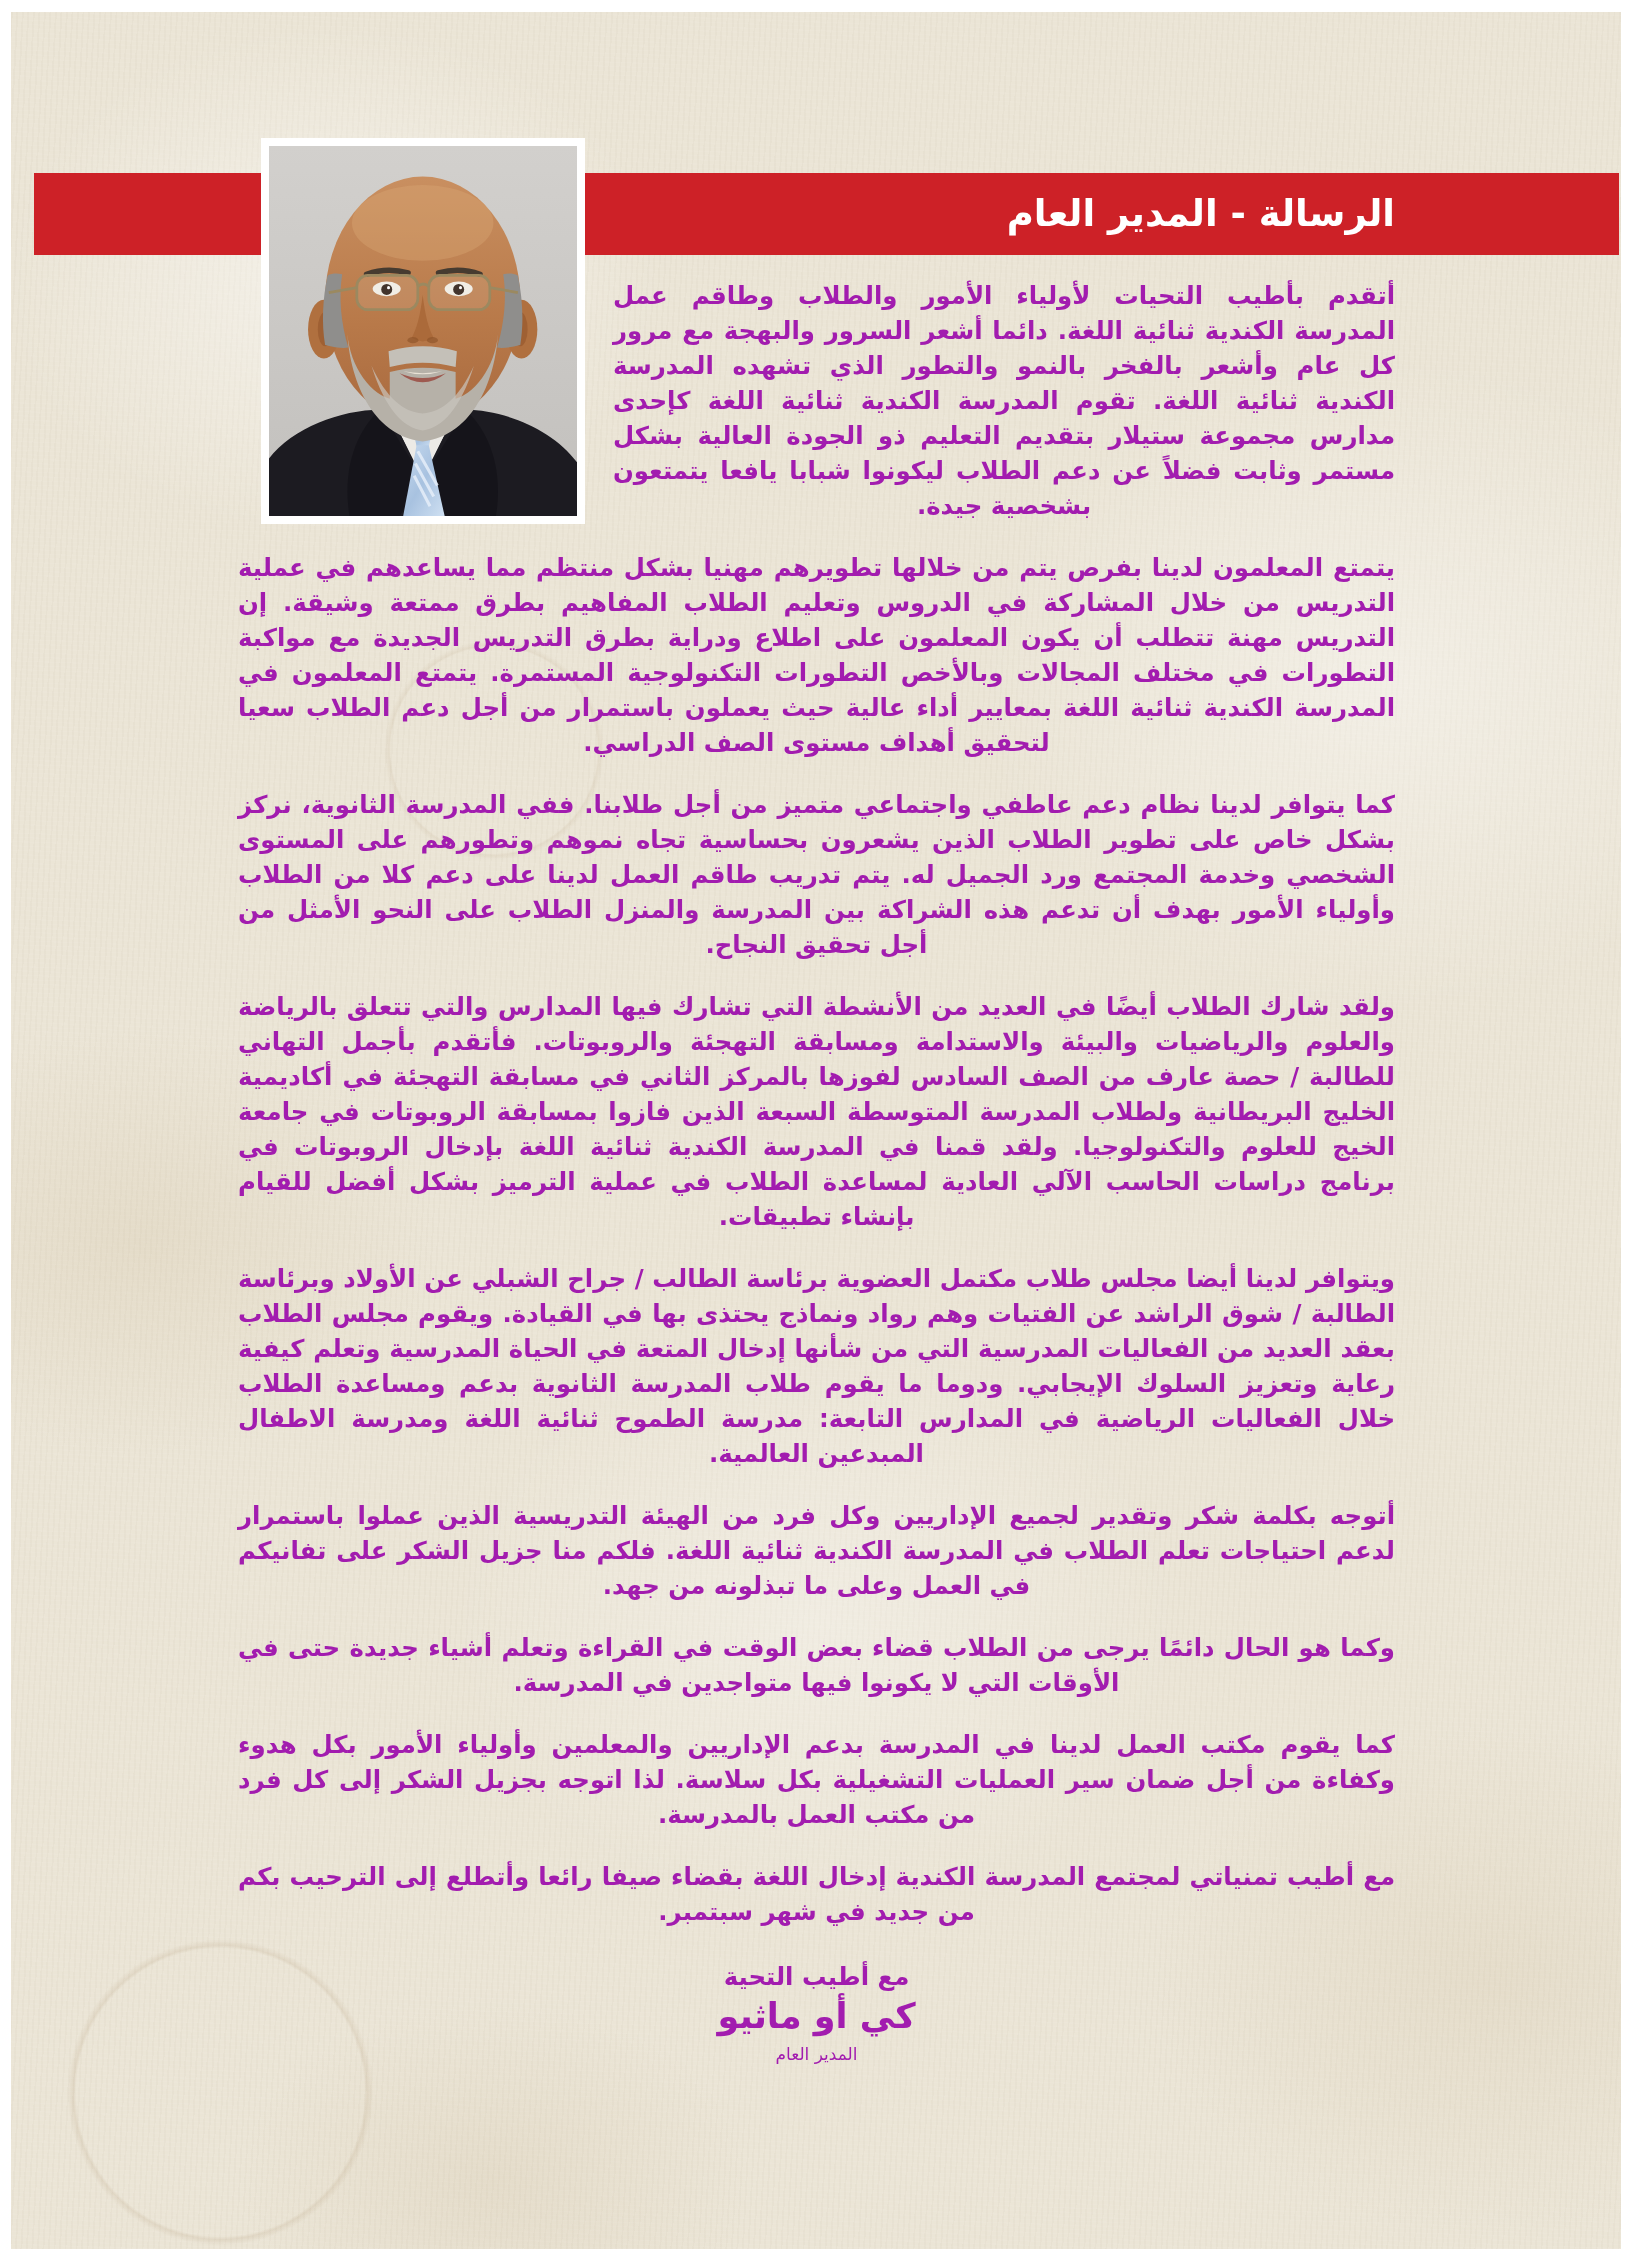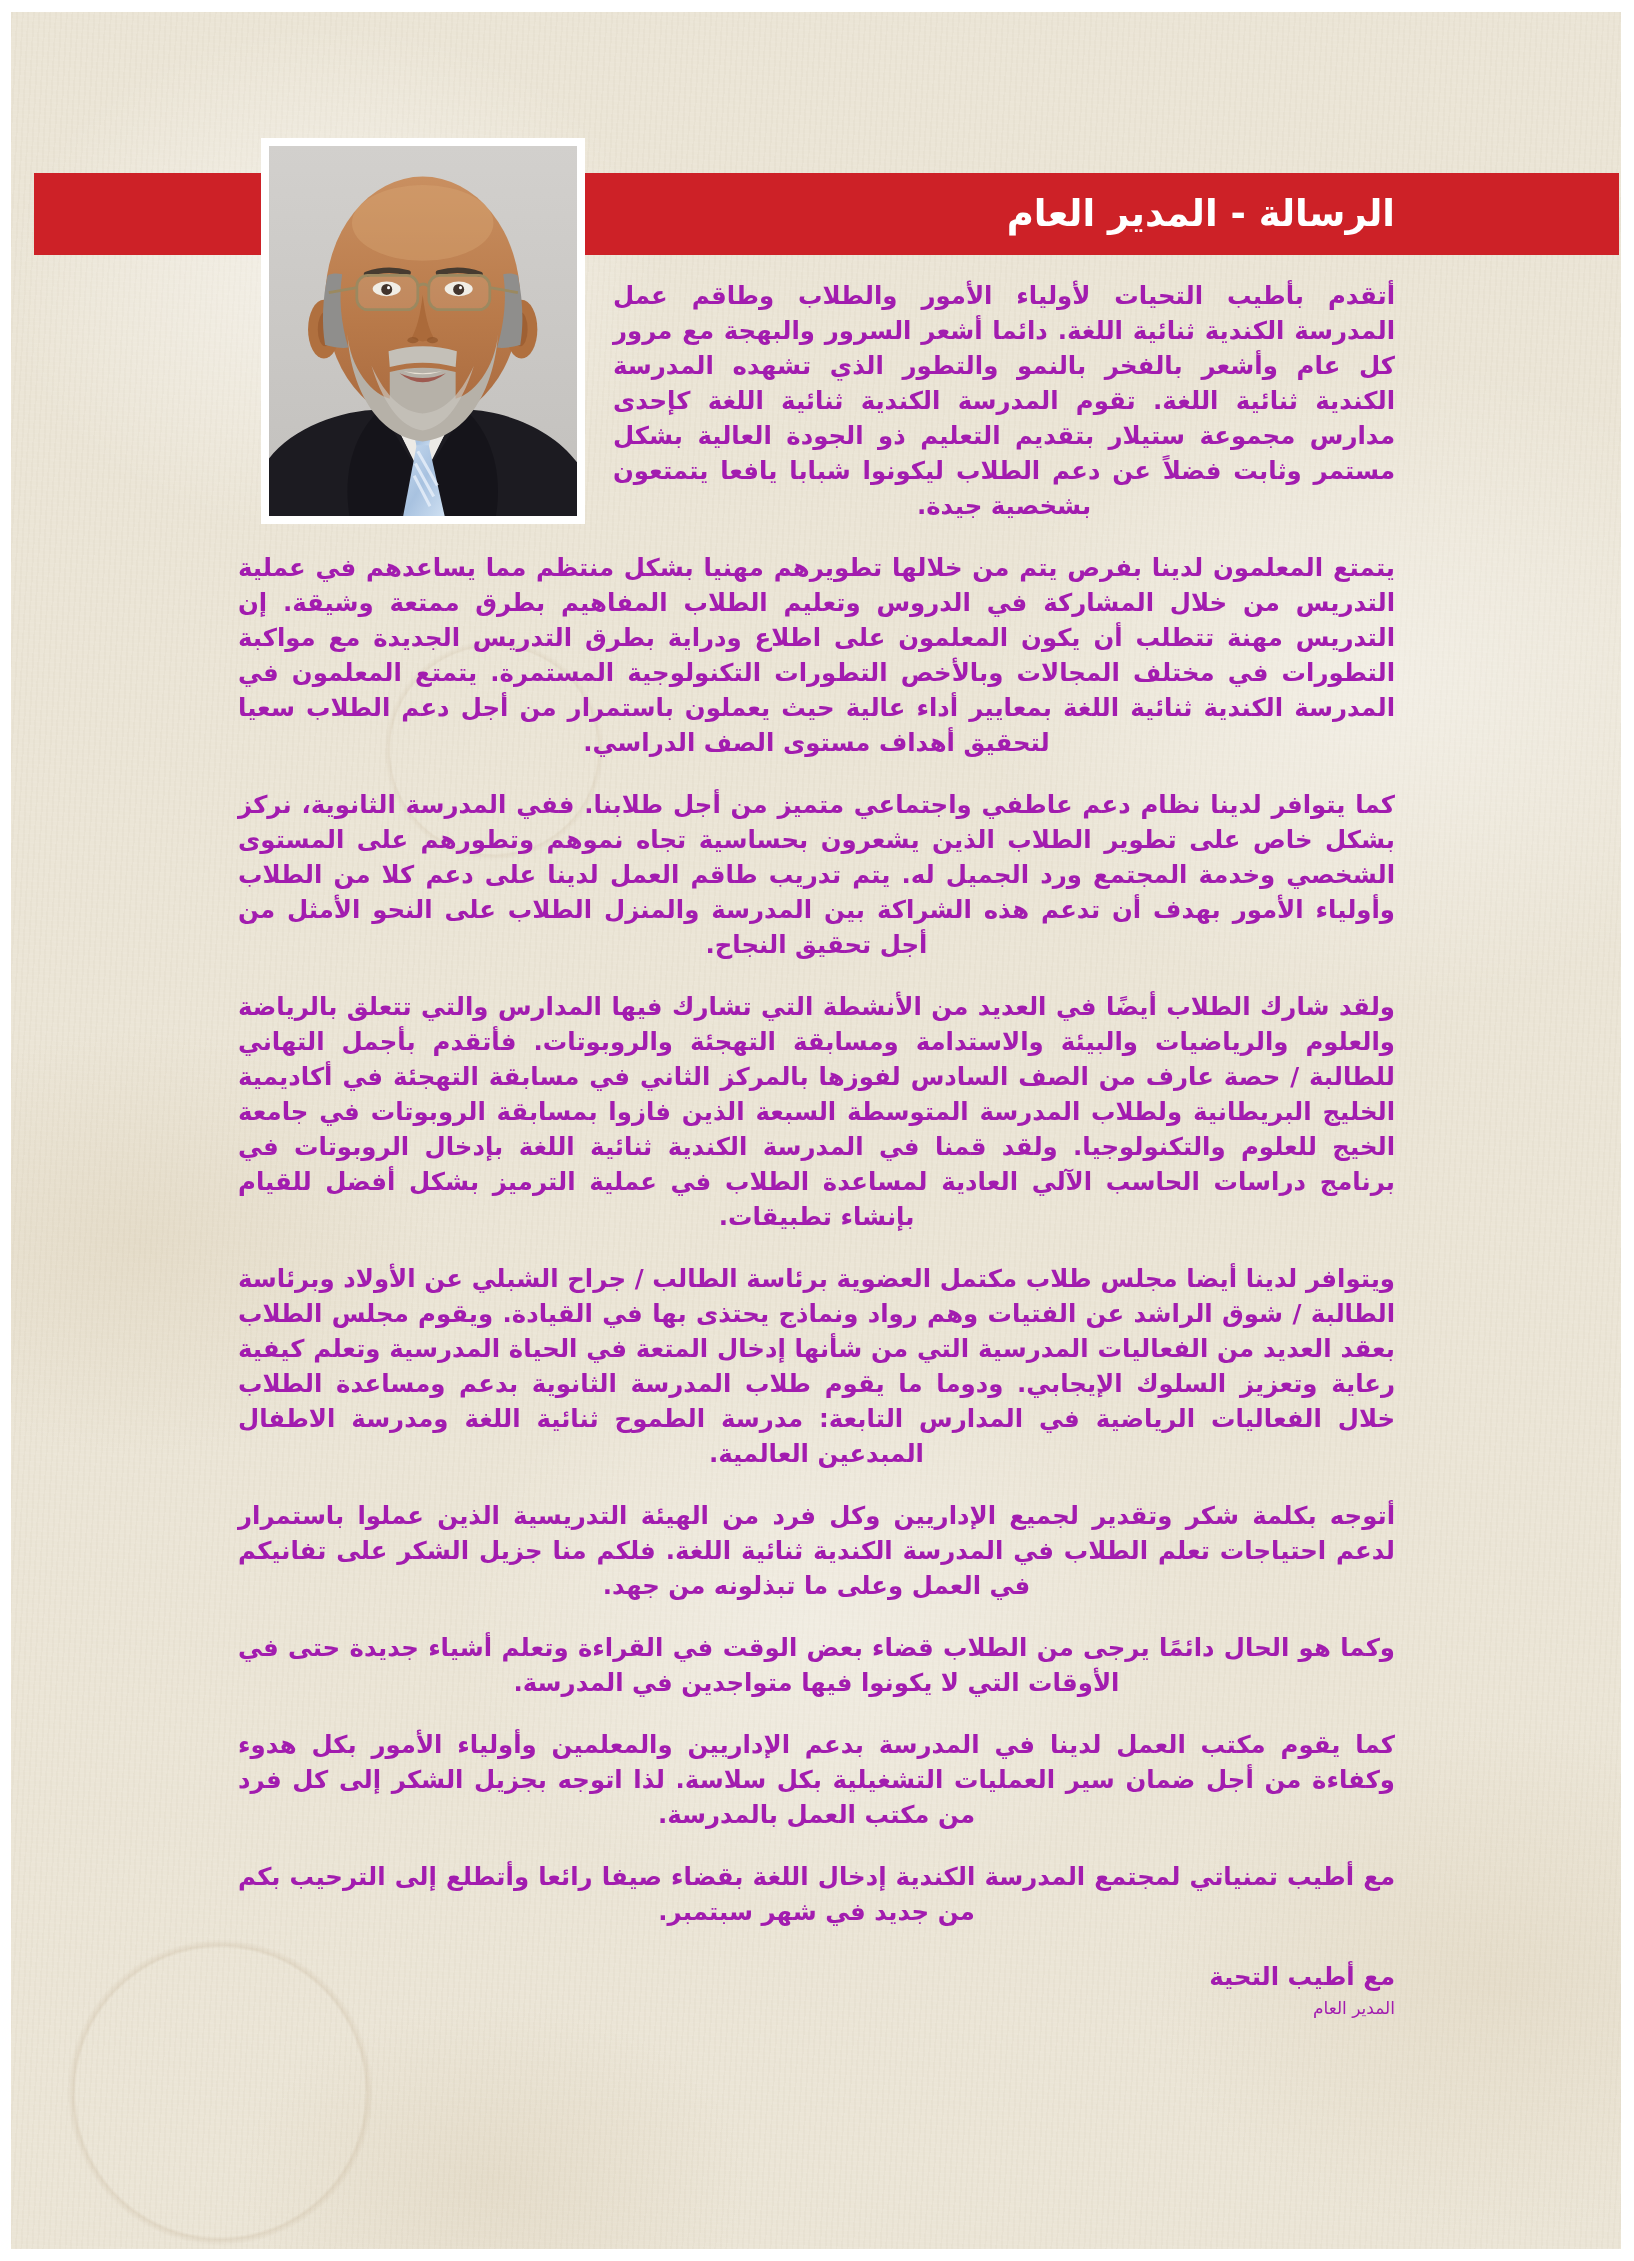--- a/index.html
+++ b/index.html
@@ -57,21 +57,21 @@
   .content p{
     margin:0 0 27px 0;
     text-align:justify;
     text-align-last:center;
   }
   .photo-spacer{
     float:left;width:375px;height:250px;
   }
   .signature{
     margin-top:32px;
-    text-align:right;
+    text-align:center;
   }
   .sig-closing{font-size:24.4px;line-height:32px;font-weight:bold;}
   .sig-name{font-size:35px;line-height:46px;font-weight:bold;}
   .sig-role{font-size:17px;line-height:30.5px;font-weight:normal;}
 </style>
 </head>
 <body>
 
 <div class="page">
   <div class="paper"></div>
@@ -162,17 +162,18 @@
     <p>كما يتوافر لدينا نظام دعم عاطفي واجتماعي متميز من أجل طلابنا. ففي المدرسة الثانوية، نركز بشكل خاص على تطوير الطلاب الذين يشعرون بحساسية تجاه نموهم وتطورهم على المستوى الشخصي وخدمة المجتمع ورد الجميل له. يتم تدريب طاقم العمل لدينا على دعم كلا من الطلاب وأولياء الأمور بهدف أن تدعم هذه الشراكة بين المدرسة والمنزل الطلاب على النحو الأمثل من أجل تحقيق النجاح.</p>
     <p>ولقد شارك الطلاب أيضًا في العديد من الأنشطة التي تشارك فيها المدارس والتي تتعلق بالرياضة والعلوم والرياضيات والبيئة والاستدامة ومسابقة التهجئة والروبوتات. فأتقدم بأجمل التهاني للطالبة / حصة عارف من الصف السادس لفوزها بالمركز الثاني في مسابقة التهجئة في أكاديمية الخليج البريطانية ولطلاب المدرسة المتوسطة السبعة الذين فازوا بمسابقة الروبوتات في جامعة الخيج للعلوم والتكنولوجيا. ولقد قمنا في المدرسة الكندية ثنائية اللغة بإدخال الروبوتات في برنامج دراسات الحاسب الآلي العادية لمساعدة الطلاب في عملية الترميز بشكل أفضل للقيام بإنشاء تطبيقات.</p>
     <p>ويتوافر لدينا أيضا مجلس طلاب مكتمل العضوية برئاسة الطالب / جراح الشبلي عن الأولاد وبرئاسة الطالبة / شوق الراشد عن الفتيات وهم رواد ونماذج يحتذى بها في القيادة. ويقوم مجلس الطلاب بعقد العديد من الفعاليات المدرسية التي من شأنها إدخال المتعة في الحياة المدرسية وتعلم كيفية رعاية وتعزيز السلوك الإيجابي. ودوما ما يقوم طلاب المدرسة الثانوية بدعم ومساعدة الطلاب خلال الفعاليات الرياضية في المدارس التابعة: مدرسة الطموح ثنائية اللغة ومدرسة الاطفال المبدعين العالمية.</p>
     <p>أتوجه بكلمة شكر وتقدير لجميع الإداريين وكل فرد من الهيئة التدريسية الذين عملوا باستمرار لدعم احتياجات تعلم الطلاب في المدرسة الكندية ثنائية اللغة. فلكم منا جزيل الشكر على تفانيكم في العمل وعلى ما تبذلونه من جهد.</p>
     <p>وكما هو الحال دائمًا يرجى من الطلاب قضاء بعض الوقت في القراءة وتعلم أشياء جديدة حتى في الأوقات التي لا يكونوا فيها متواجدين في المدرسة.</p>
     <p>كما يقوم مكتب العمل لدينا في المدرسة بدعم الإداريين والمعلمين وأولياء الأمور بكل هدوء وكفاءة من أجل ضمان سير العمليات التشغيلية بكل سلاسة. لذا اتوجه بجزيل الشكر إلى كل فرد من مكتب العمل بالمدرسة.</p>
     <p>مع أطيب تمنياتي لمجتمع المدرسة الكندية إدخال اللغة بقضاء صيفا رائعا وأتطلع إلى الترحيب بكم من جديد في شهر سبتمبر.</p>
 
     <div class="signature">
       <div class="sig-closing">مع أطيب التحية</div>
+      <div class="sig-name">كي أو ماثيو</div>
       <div class="sig-role">المدير العام</div>
     </div>
   </div>
 </div>
 
 
 </body></html>

